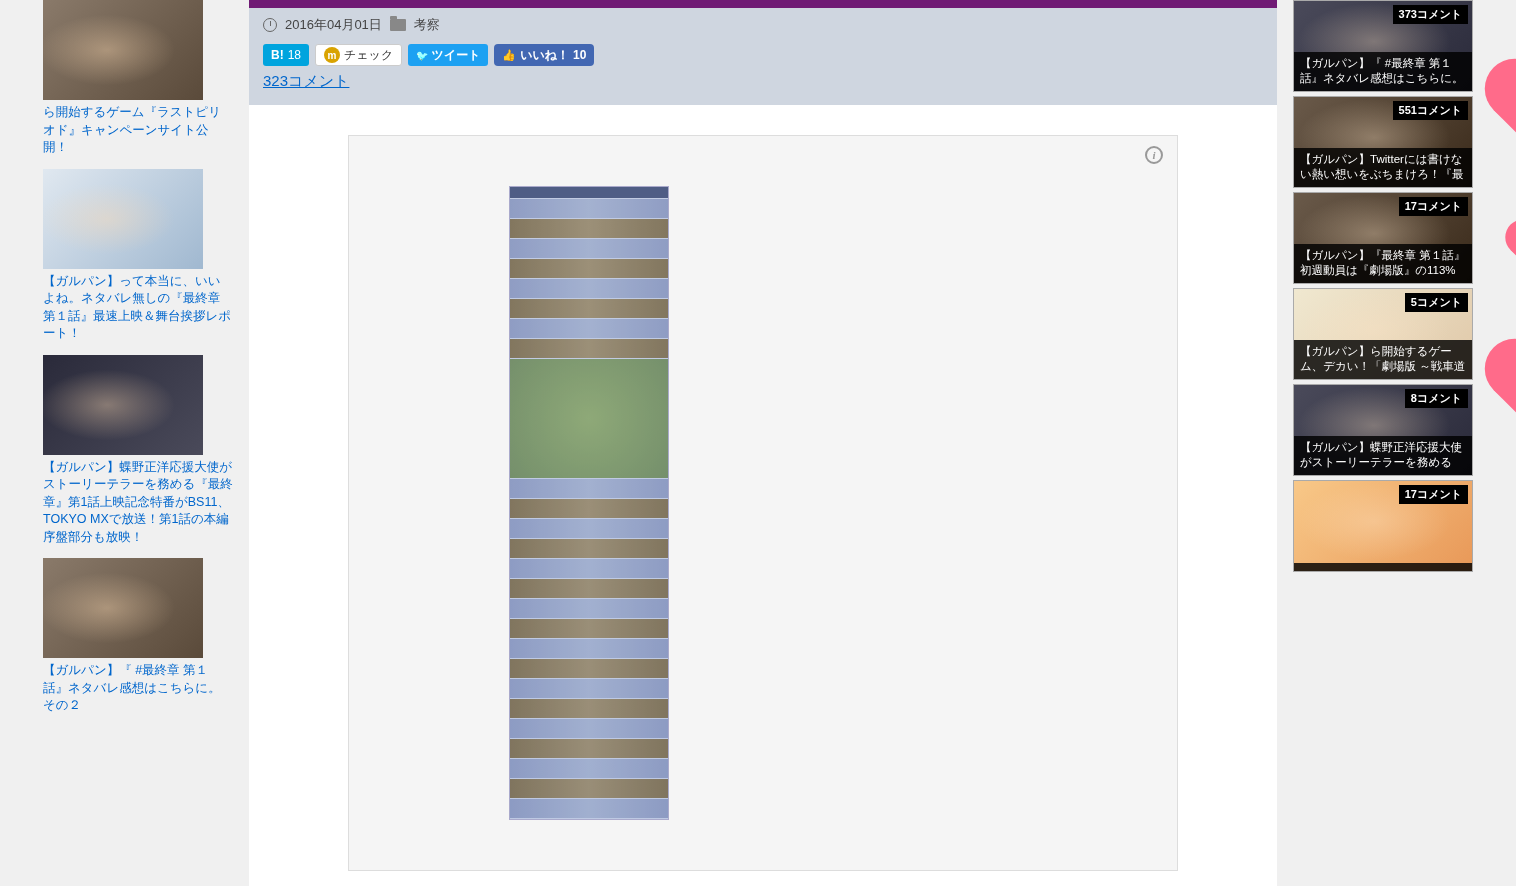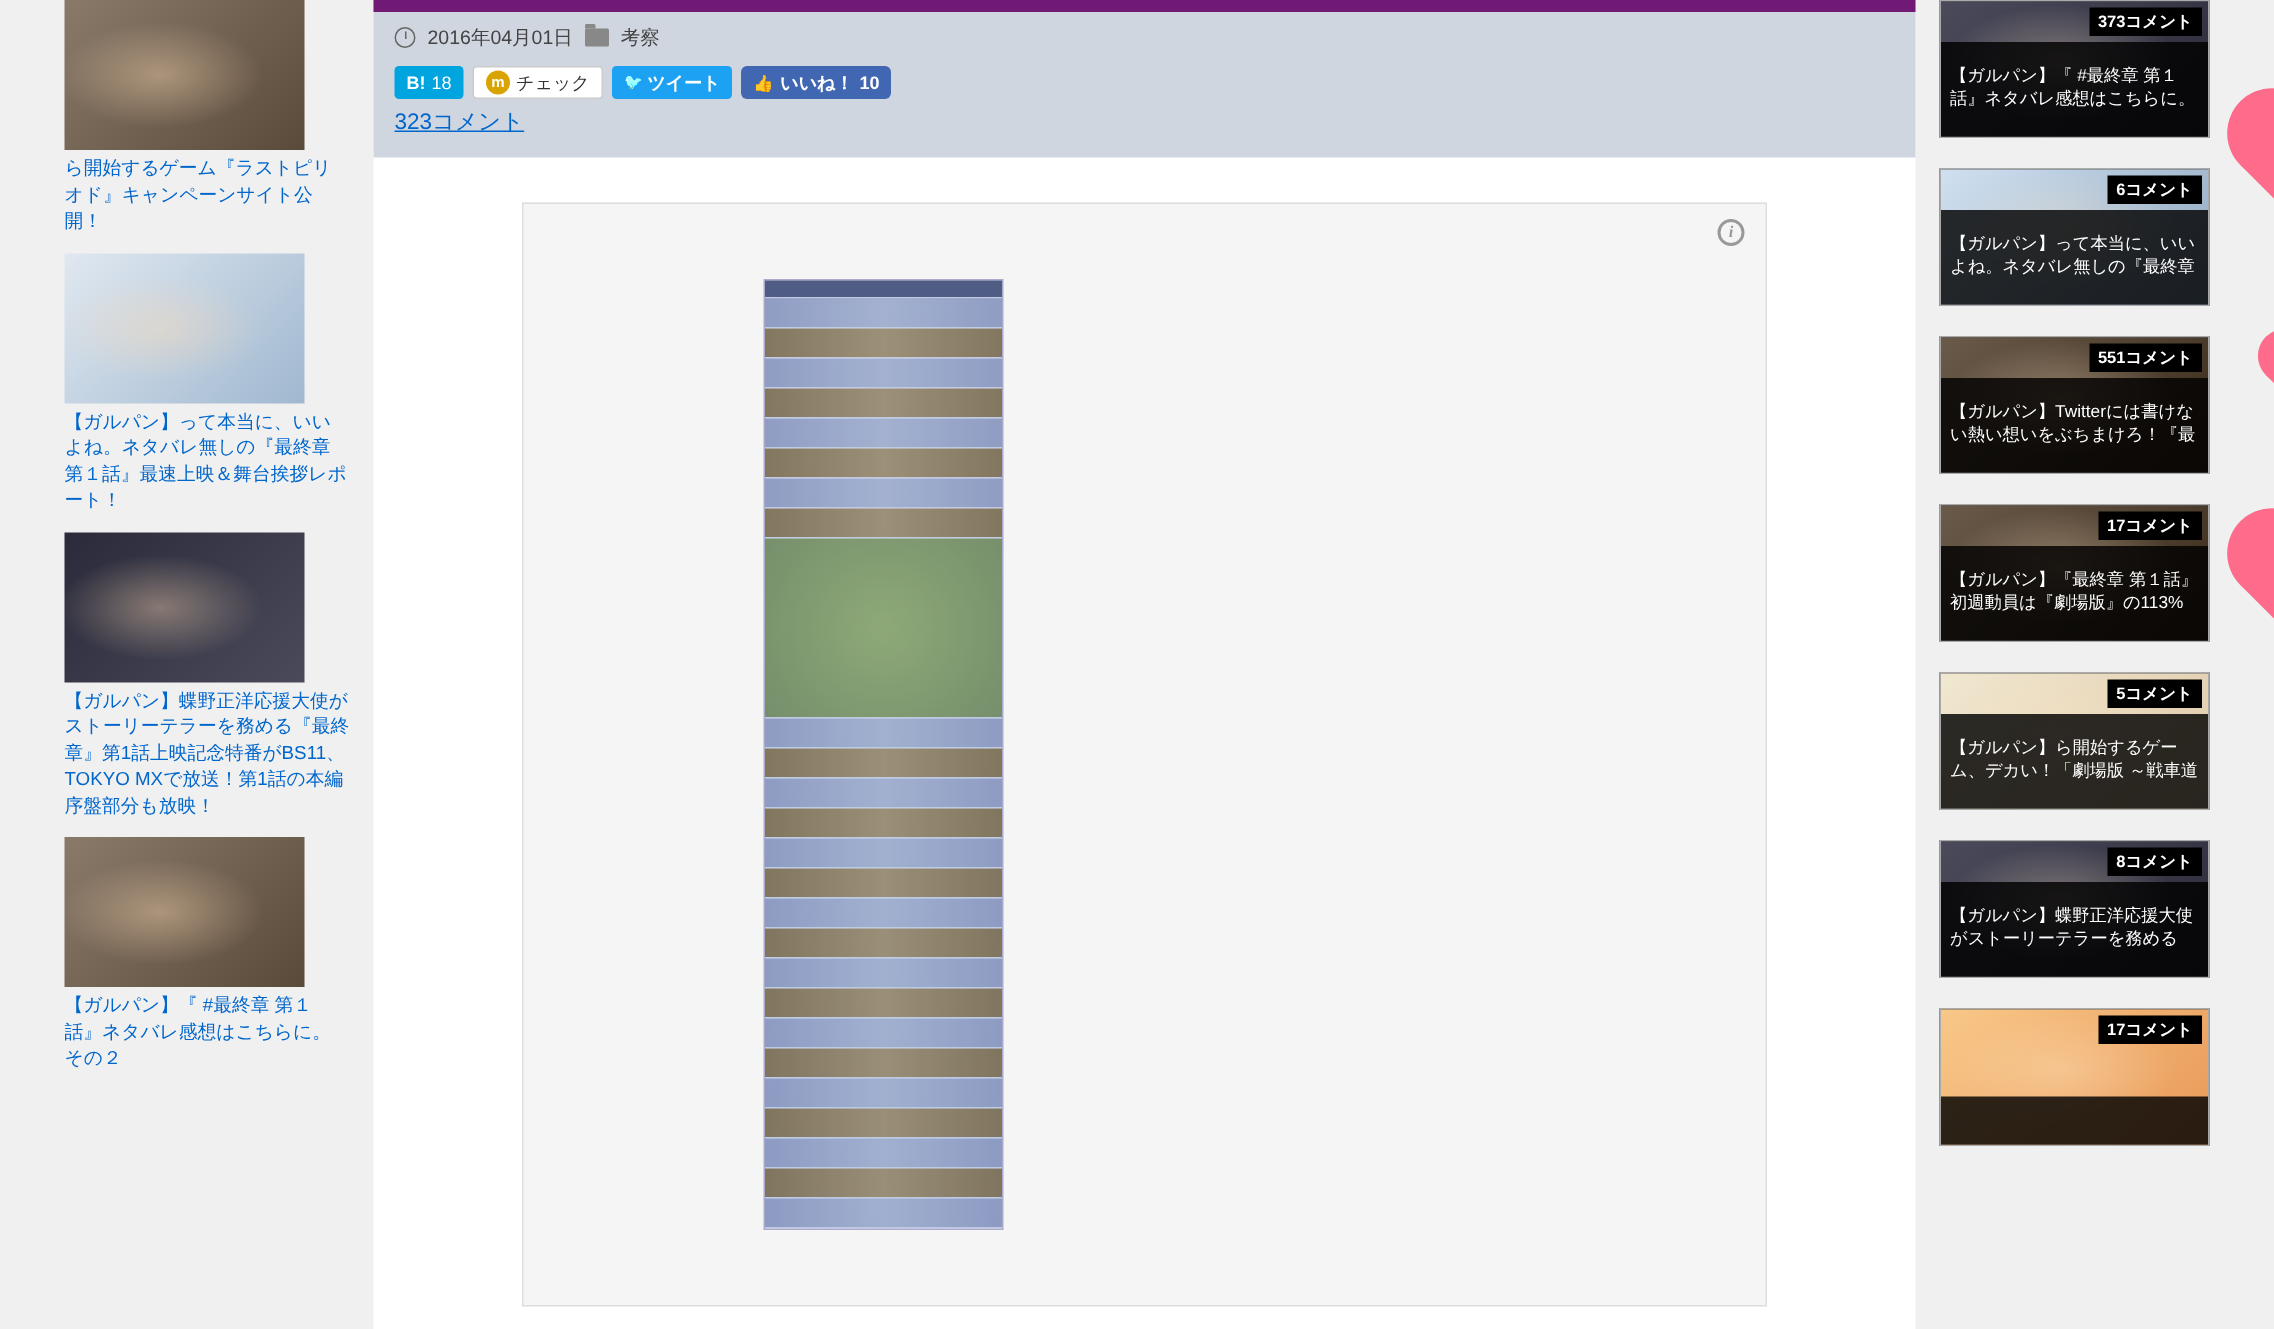--- a/index.html
+++ b/index.html
@@ -231,21 +231,21 @@
     .embed-img .strip.tank {
       background: linear-gradient(90deg, #6a5a3a, #8a7a5a, #6a5a3a);
     }
     
     
     .right-sidebar {
       width: 180px;
       flex-shrink: 0;
     }
     .right-item {
-      margin-bottom: 20px;
+      margin-bottom: 4px;
       border: 1px solid #aaa;
       background: #222;
       position: relative;
       cursor: pointer;
     }
     .right-item .thumb {
       height: 90px;
       background: linear-gradient(135deg, #4a4a5a, #2a2a3a);
       position: relative;
       overflow: hidden;
@@ -267,21 +267,21 @@
       color: #fff;
       font-size: 11px;
       padding: 2px 6px;
       font-weight: bold;
       z-index: 2;
     }
     .right-caption {
       background: rgba(0,0,0,0.82);
       color: #fff;
       font-size: 11.5px;
-      padding: 16px 6px;
+      padding: 4px 6px;
       line-height: 1.35;
       position: absolute;
       bottom: 0; left: 0; right: 0;
     }
   </style>
 </head>
 <body>
 
 <div class="bg-decoration bg-left">
   
@@ -386,25 +386,20 @@
   </main>
 
   <aside class="right-sidebar">
     <div id="right-items">
         <div class="right-item">
     <div class="comment-badge">373コメント</div>
     <div class="thumb "></div>
     <div class="right-caption">【ガルパン】『 #最終章 第１話』ネタバレ感想はこちらに。</div>
   </div>
         <div class="right-item">
-    <div class="comment-badge">6コメント</div>
-    <div class="thumb blue"></div>
-    <div class="right-caption">【ガルパン】って本当に、いいよね。ネタバレ無しの『最終章</div>
-  </div>
-        <div class="right-item">
     <div class="comment-badge">551コメント</div>
     <div class="thumb brown"></div>
     <div class="right-caption">【ガルパン】Twitterには書けない熱い想いをぶちまけろ！『最</div>
   </div>
         <div class="right-item">
     <div class="comment-badge">17コメント</div>
     <div class="thumb brown"></div>
     <div class="right-caption">【ガルパン】『最終章 第１話』初週動員は『劇場版』の113%</div>
   </div>
         <div class="right-item">

